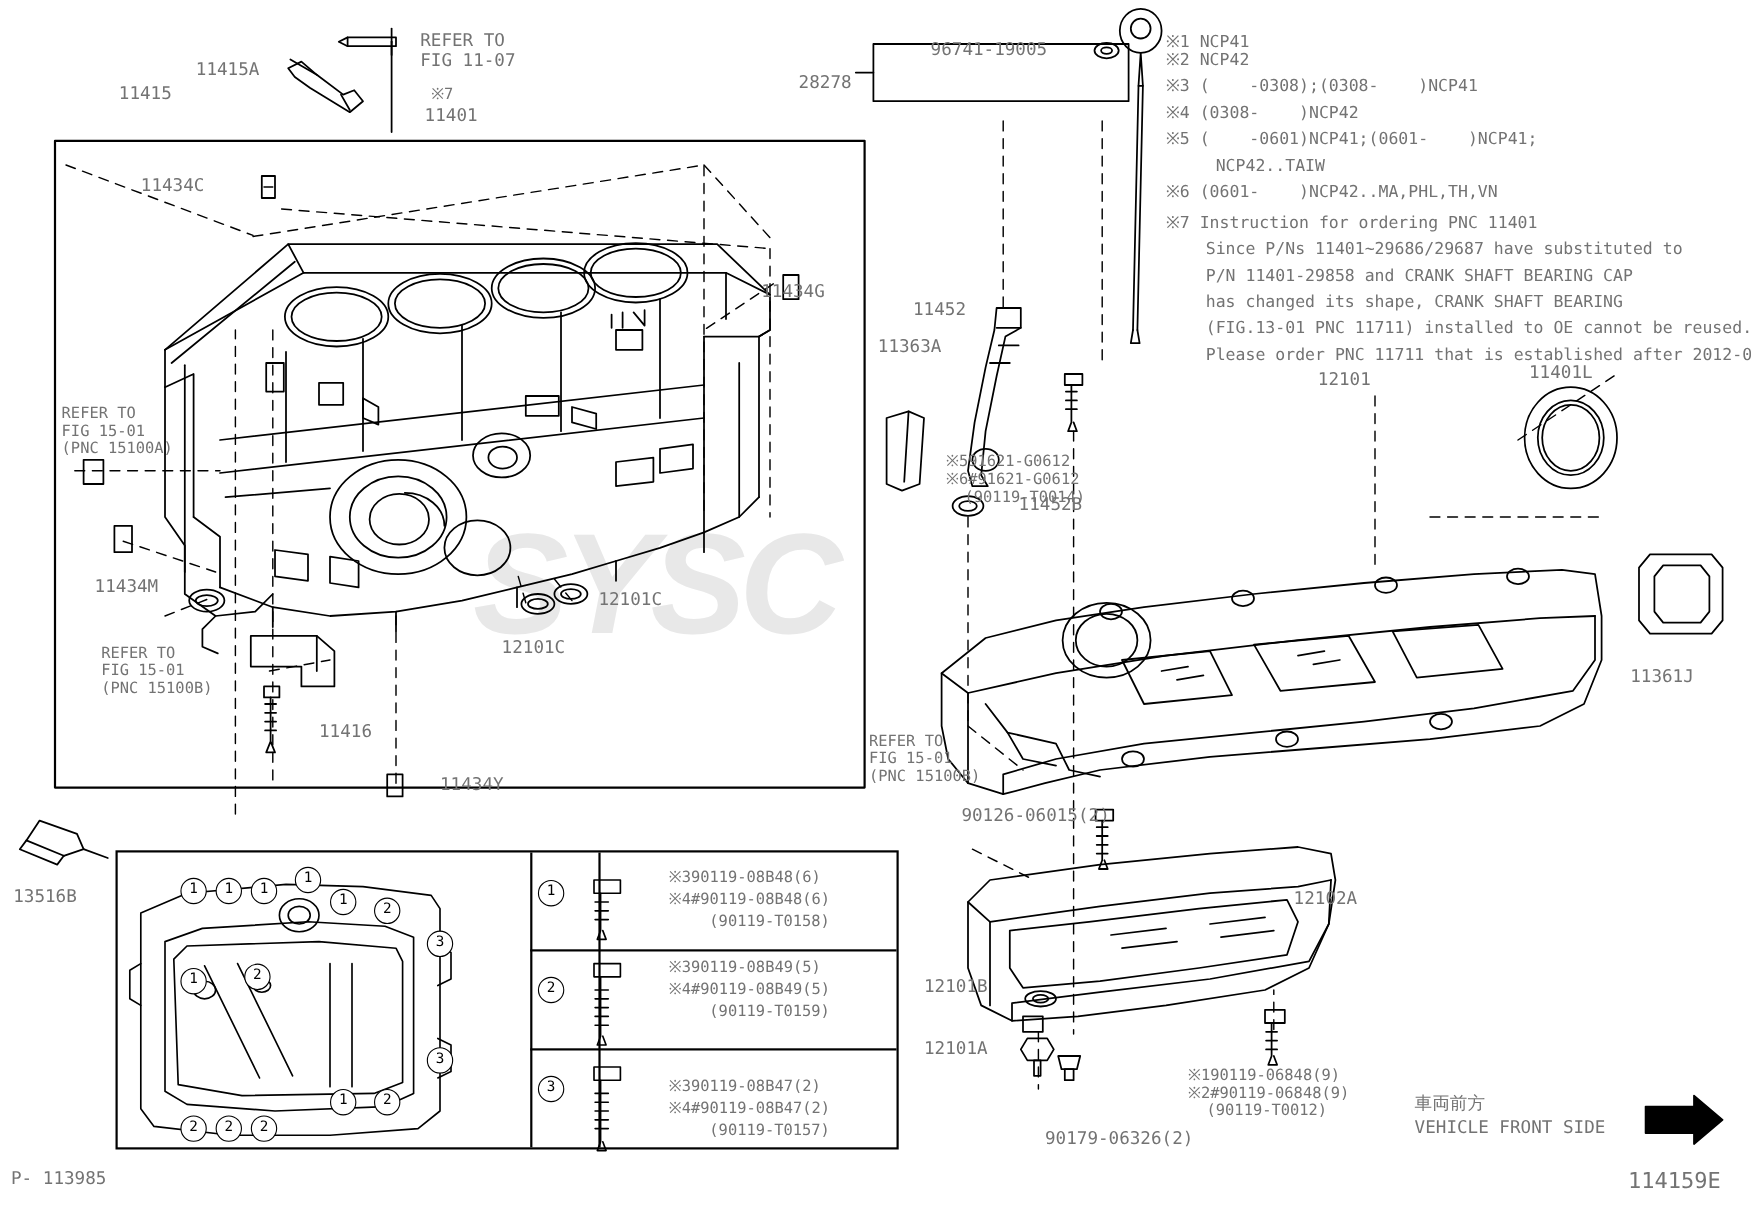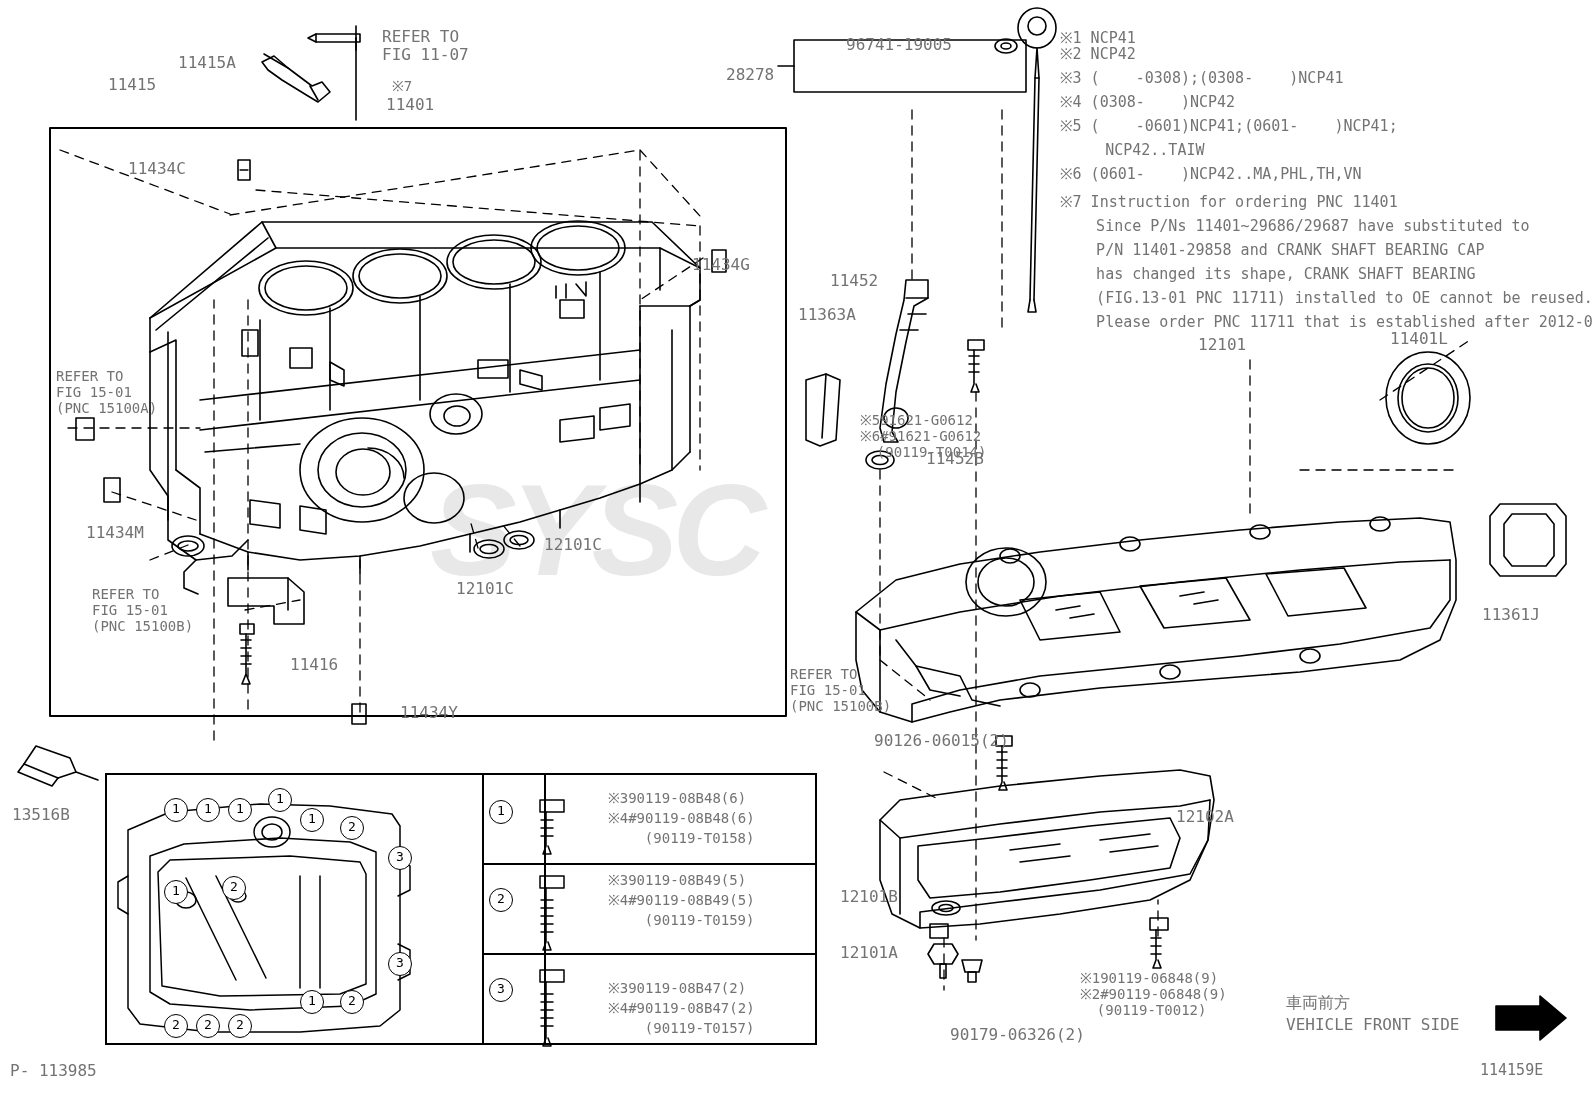--- a/index.html
+++ b/index.html
@@ -61,21 +61,21 @@
     width: 22px; height: 22px;
     border: 1.5px solid #000;
     border-radius: 50%;
     font-size: 13px;
     text-align: center;
     line-height: 20px;
     font-family: "DejaVu Sans Mono", monospace;
     background: #fff;
   }
   .footer-left { position: absolute; left: 10px; top: 1062px; font-size: 16px; }
-  .footer-right { position: absolute; left: 1480px; top: 1062px; font-size: 15px; }
+  .footer-right { position: absolute; left: 1480px; top: 1062px; font-size: 20px; }
 </style>
 </head>
 <body>
 
 <div id="page">
 
   <div class="wm">SYSC</div>
 
   <svg class="layer" viewBox="0 0 1592 1099">
     <g fill="none" stroke="#000" stroke-width="1.6" stroke-linejoin="round" stroke-linecap="round">

